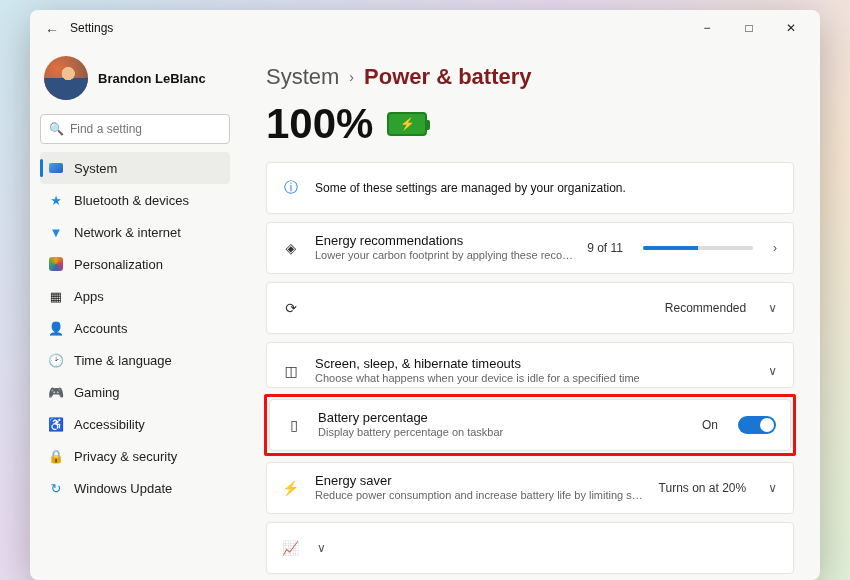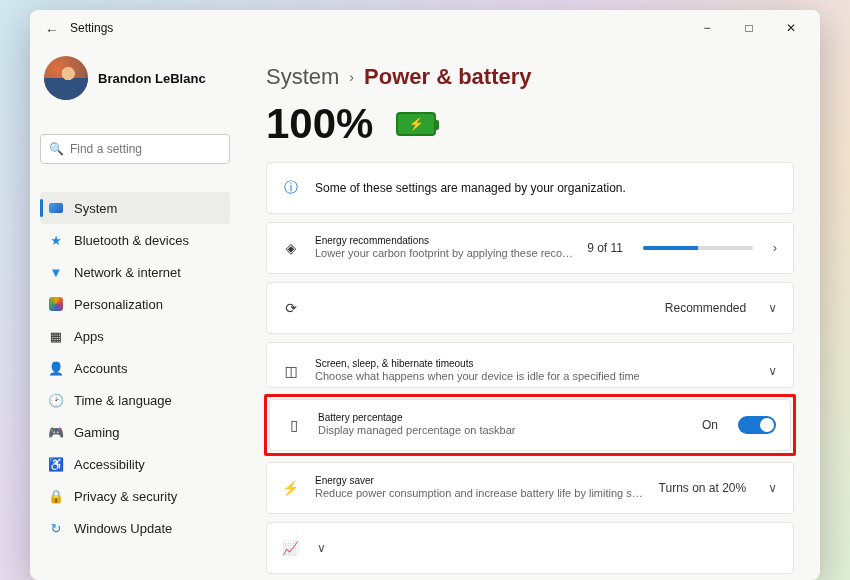--- a/index.html
+++ b/index.html
@@ -4,47 +4,47 @@
 <style>
   * { box-sizing: border-box; margin: 0; padding: 0; font-family: "Segoe UI", Arial, sans-serif; }
   body { width: 850px; height: 580px; overflow: hidden; background: linear-gradient(135deg,#d0e8f0 0%,#e8dcf0 40%,#f5e5d0 70%,#e0f0d8 100%); position: relative; }
   .window { position:absolute; top:10px; left:30px; right:30px; bottom:0; background:#f8f8f6; border-radius:8px; box-shadow:0 10px 40px rgba(0,0,0,.25); display:flex; flex-direction:column; overflow:hidden; }
   .titlebar { height:36px; display:flex; align-items:center; padding:0 8px; }
   .titlebar .back { width:28px; text-align:center; font-size:14px; color:#333; cursor:pointer; }
   .titlebar .title { font-size:12px; color:#111; margin-left:4px; }
   .winctrls { margin-left:auto; display:flex; }
   .winctrl { width:42px; height:30px; display:flex; align-items:center; justify-content:center; font-size:12px; color:#222; cursor:pointer; }
   .body { flex:1; display:flex; overflow:hidden; }
-  .sidebar { width:210px; padding:6px 10px 10px 10px; display:flex; flex-direction:column; gap:20px; }
+  .sidebar { width:210px; padding:6px 10px 10px 10px; display:flex; flex-direction:column; gap:0; }
   .profile { display:flex; align-items:center; gap:10px; padding:4px 4px 10px 4px; }
   .avatar { width:44px; height:44px; border-radius:50%; background:radial-gradient(circle at 30% 30%,#e07040,#a06048 60%,#604838); position:relative; overflow:hidden; }
   .avatar::after{content:"";position:absolute;inset:0;background:radial-gradient(circle at 55% 40%,#f0c090 0,#f0c090 18%,transparent 19%),linear-gradient(180deg,transparent 50%,#305080 50%);}
   .pname { font-size:13px; font-weight:600; color:#111; }
   .searchbox { height:30px; border:1px solid #ccc; border-radius:4px; background:#fff; display:flex; align-items:center; padding:0 8px; gap:6px; margin:4px 0 8px 0; }
   .searchbox input { border:none; outline:none; font-size:12px; flex:1; background:transparent; color:#555; }
   .searchbox .sicon { font-size:12px; color:#555; }
   .nav { display:flex; flex-direction:column; }
   .navitem { display:flex; align-items:center; gap:10px; height:32px; padding:0 8px; border-radius:4px; font-size:13px; color:#222; cursor:pointer; position:relative; }
   .navitem.active { background:#ecece8; }
   .navitem.active::before { content:""; position:absolute; left:0; top:7px; bottom:7px; width:3px; background:#1976d2; border-radius:2px; }
   .nicon { width:16px; height:16px; display:flex; align-items:center; justify-content:center; font-size:13px; }
   .main { flex:1; overflow-y:auto; padding:0 26px 10px 26px; }
   .crumbs { display:flex; align-items:center; gap:10px; padding:18px 0 6px 0; }
   .crumb { font-size:22px; font-weight:600; color:#7f1d1d; }
   .crumb.light { color:#555; font-weight:400; }
   .chev { font-size:14px; color:#666; }
-  .pct { font-size:42px; font-weight:600; color:#111; display:flex; align-items:center; gap:23px; padding:4px 0 14px 0; }
+  .pct { font-size:42px; font-weight:600; color:#111; display:flex; align-items:center; gap:14px; padding:4px 0 14px 0; }
   .batt { width:40px; height:24px; border:2px solid #208020; border-radius:4px; position:relative; background:linear-gradient(90deg,#2ea02e 0 100%); }
   .batt::after{content:"";position:absolute;right:-5px;top:6px;width:4px;height:10px;background:#208020;border-radius:0 2px 2px 0;}
   .batt .bolt{position:absolute;inset:0;display:flex;align-items:center;justify-content:center;color:#104010;font-size:12px;}
   .card { background:#fff; border:1px solid #e4e4e0; border-radius:4px; margin-bottom:8px; }
   .row { display:flex; align-items:center; min-height:50px; padding:10px 14px; gap:14px; }
   .row .ricon { width:20px; display:flex; align-items:center; justify-content:center; color:#333; font-size:14px; flex:none; }
   .row .rtext { flex:1; min-width:0; }
-  .row .rtitle { font-size:10px; color:#111; }
+  .row .rtitle { font-size:13px; color:#111; }
   .row .rdesc { font-size:11px; color:#666; line-height:1.3; white-space:nowrap; overflow:hidden; text-overflow:ellipsis; }
   .row .rmeta { font-size:12px; color:#333; margin-right:6px; }
   .row .rarrow { color:#555; font-size:12px; padding:0 2px; }
   .info .ricon { color:#1976d2; }
   .progress { width:110px; height:4px; background:#dcdcdc; border-radius:2px; overflow:hidden; margin-right:4px; }
   .progress .bar { height:100%; background:#1976d2; }
   .toggle { width:38px; height:18px; border-radius:10px; background:#1976d2; position:relative; }
   .toggle::after{content:"";position:absolute;right:2px;top:2px;width:14px;height:14px;border-radius:50%;background:#fff;}
   .highlight { border:3px solid #f01010; border-radius:2px; padding:2px; margin:-2px -2px 6px -2px; }
   .highlight .card { margin-bottom:0; }
@@ -193,21 +193,21 @@
           <span class="rarrow">∨</span>
         </div>
       </div>
 
       <div class="highlight">
         <div class="card">
           <div class="row">
             <span class="ricon">▯</span>
             <div class="rtext">
               <div class="rtitle">Battery percentage</div>
-              <div class="rdesc">Display managed percentage on taskbar</div>
+              <div class="rdesc">Display battery percentage on taskbar</div>
             </div>
             <span class="rmeta">On</span>
             <span class="toggle"></span>
           </div>
         </div>
       </div>
 
       <div class="card">
         <div class="row">
           <span class="ricon">⚡</span>

